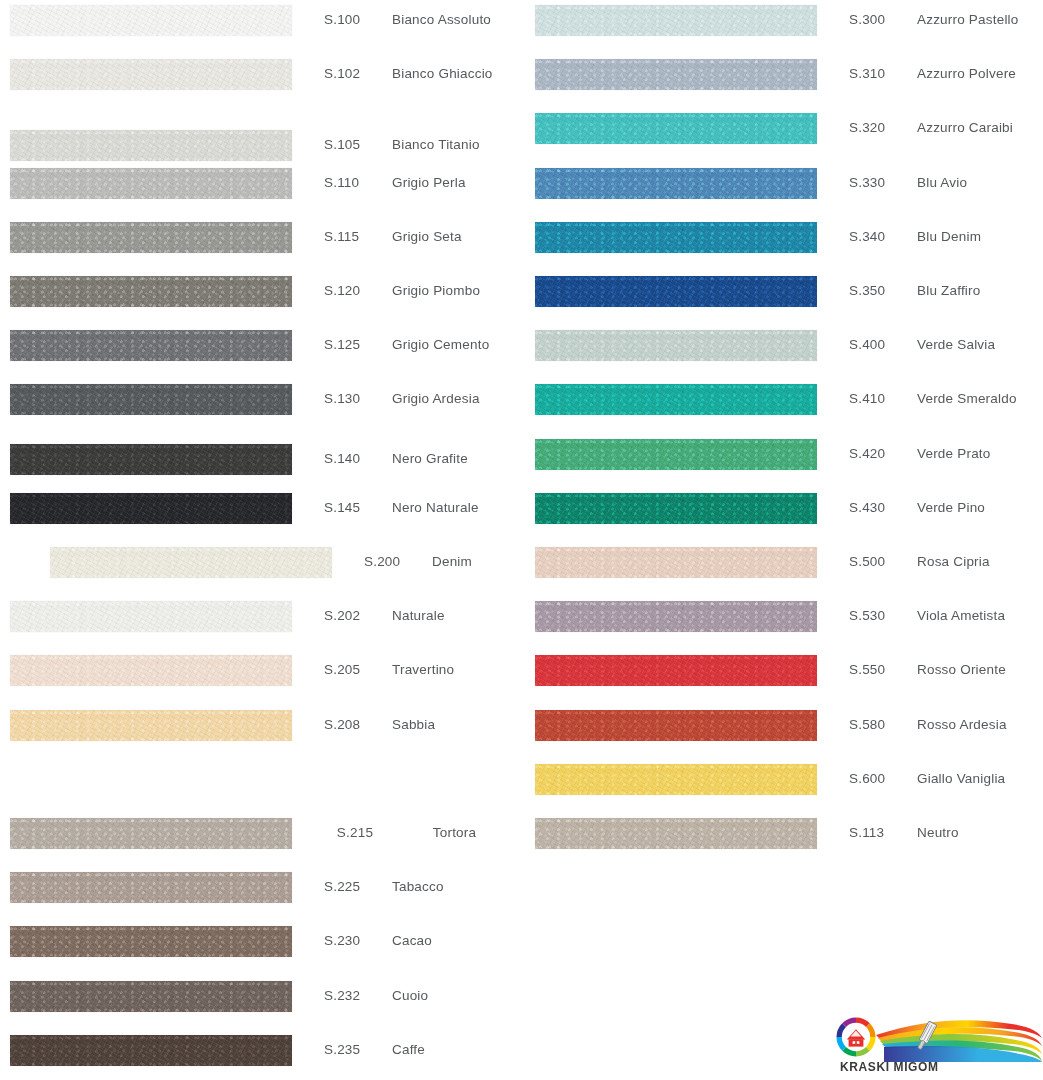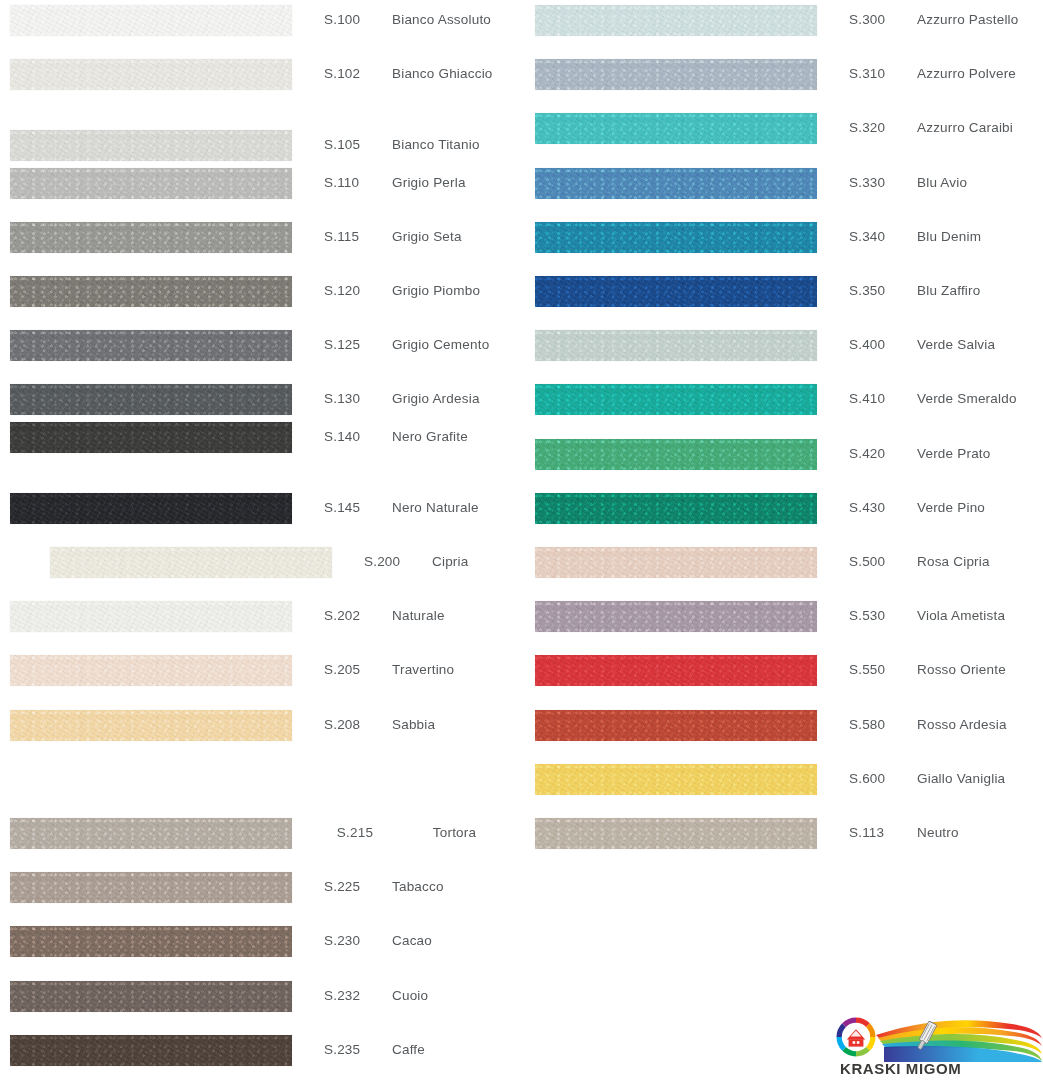--- a/index.html
+++ b/index.html
@@ -104,21 +104,21 @@
     width: 207px;
     height: 64px;
   }
   .logo svg { display: block; }
   .logo-text {
     position: absolute;
     left: 4px;
     top: 44px;
     font-family: "Liberation Sans", "DejaVu Sans", sans-serif;
     font-weight: bold;
-    font-size: 15px;
+    font-size: 12px;
     letter-spacing: 0.6px;
     color: #3a3a38;
     white-space: nowrap;
   }
 </style>
 </head>
 <body>
 
 <div class="chart">
 
@@ -172,40 +172,40 @@
         <div class="code">S.125</div>
         <div class="name">Grigio Cemento</div>
       </div>
       <div class="row" style="top: 379.4px;">
         <div class="swatch" style="background-color: rgb(85, 89, 91);">
           <div class="grain2"></div>
         </div>
         <div class="code">S.130</div>
         <div class="name">Grigio Ardesia</div>
       </div>
-      <div class="row" style="top: 417px;">
+      <div class="row" style="top: 439px;">
         <div class="swatch" style="background-color: rgb(58, 59, 57);">
           <div class="grain2"></div>
         </div>
         <div class="code">S.140</div>
         <div class="name">Nero Grafite</div>
       </div>
       <div class="row" style="top: 487.8px;">
         <div class="swatch" style="background-color: rgb(37, 38, 42);">
           <div class="grain2"></div>
         </div>
         <div class="code">S.145</div>
         <div class="name">Nero Naturale</div>
       </div>
       <div class="row" style="top: 542px; margin-left: 40px;">
         <div class="swatch" style="background-color: rgb(236, 234, 222);">
           <div class="grain2"></div>
         </div>
         <div class="code">S.200</div>
-        <div class="name">Cipria</div>
+        <div class="name">Denim</div>
       </div>
       <div class="row" style="top: 596.2px;">
         <div class="swatch" style="background-color: rgb(238, 238, 234);">
           <div class="grain2"></div>
         </div>
         <div class="code">S.202</div>
         <div class="name">Naturale</div>
       </div>
       <div class="row" style="top: 650.4px;">
         <div class="swatch" style="background-color: rgb(240, 222, 208);">

